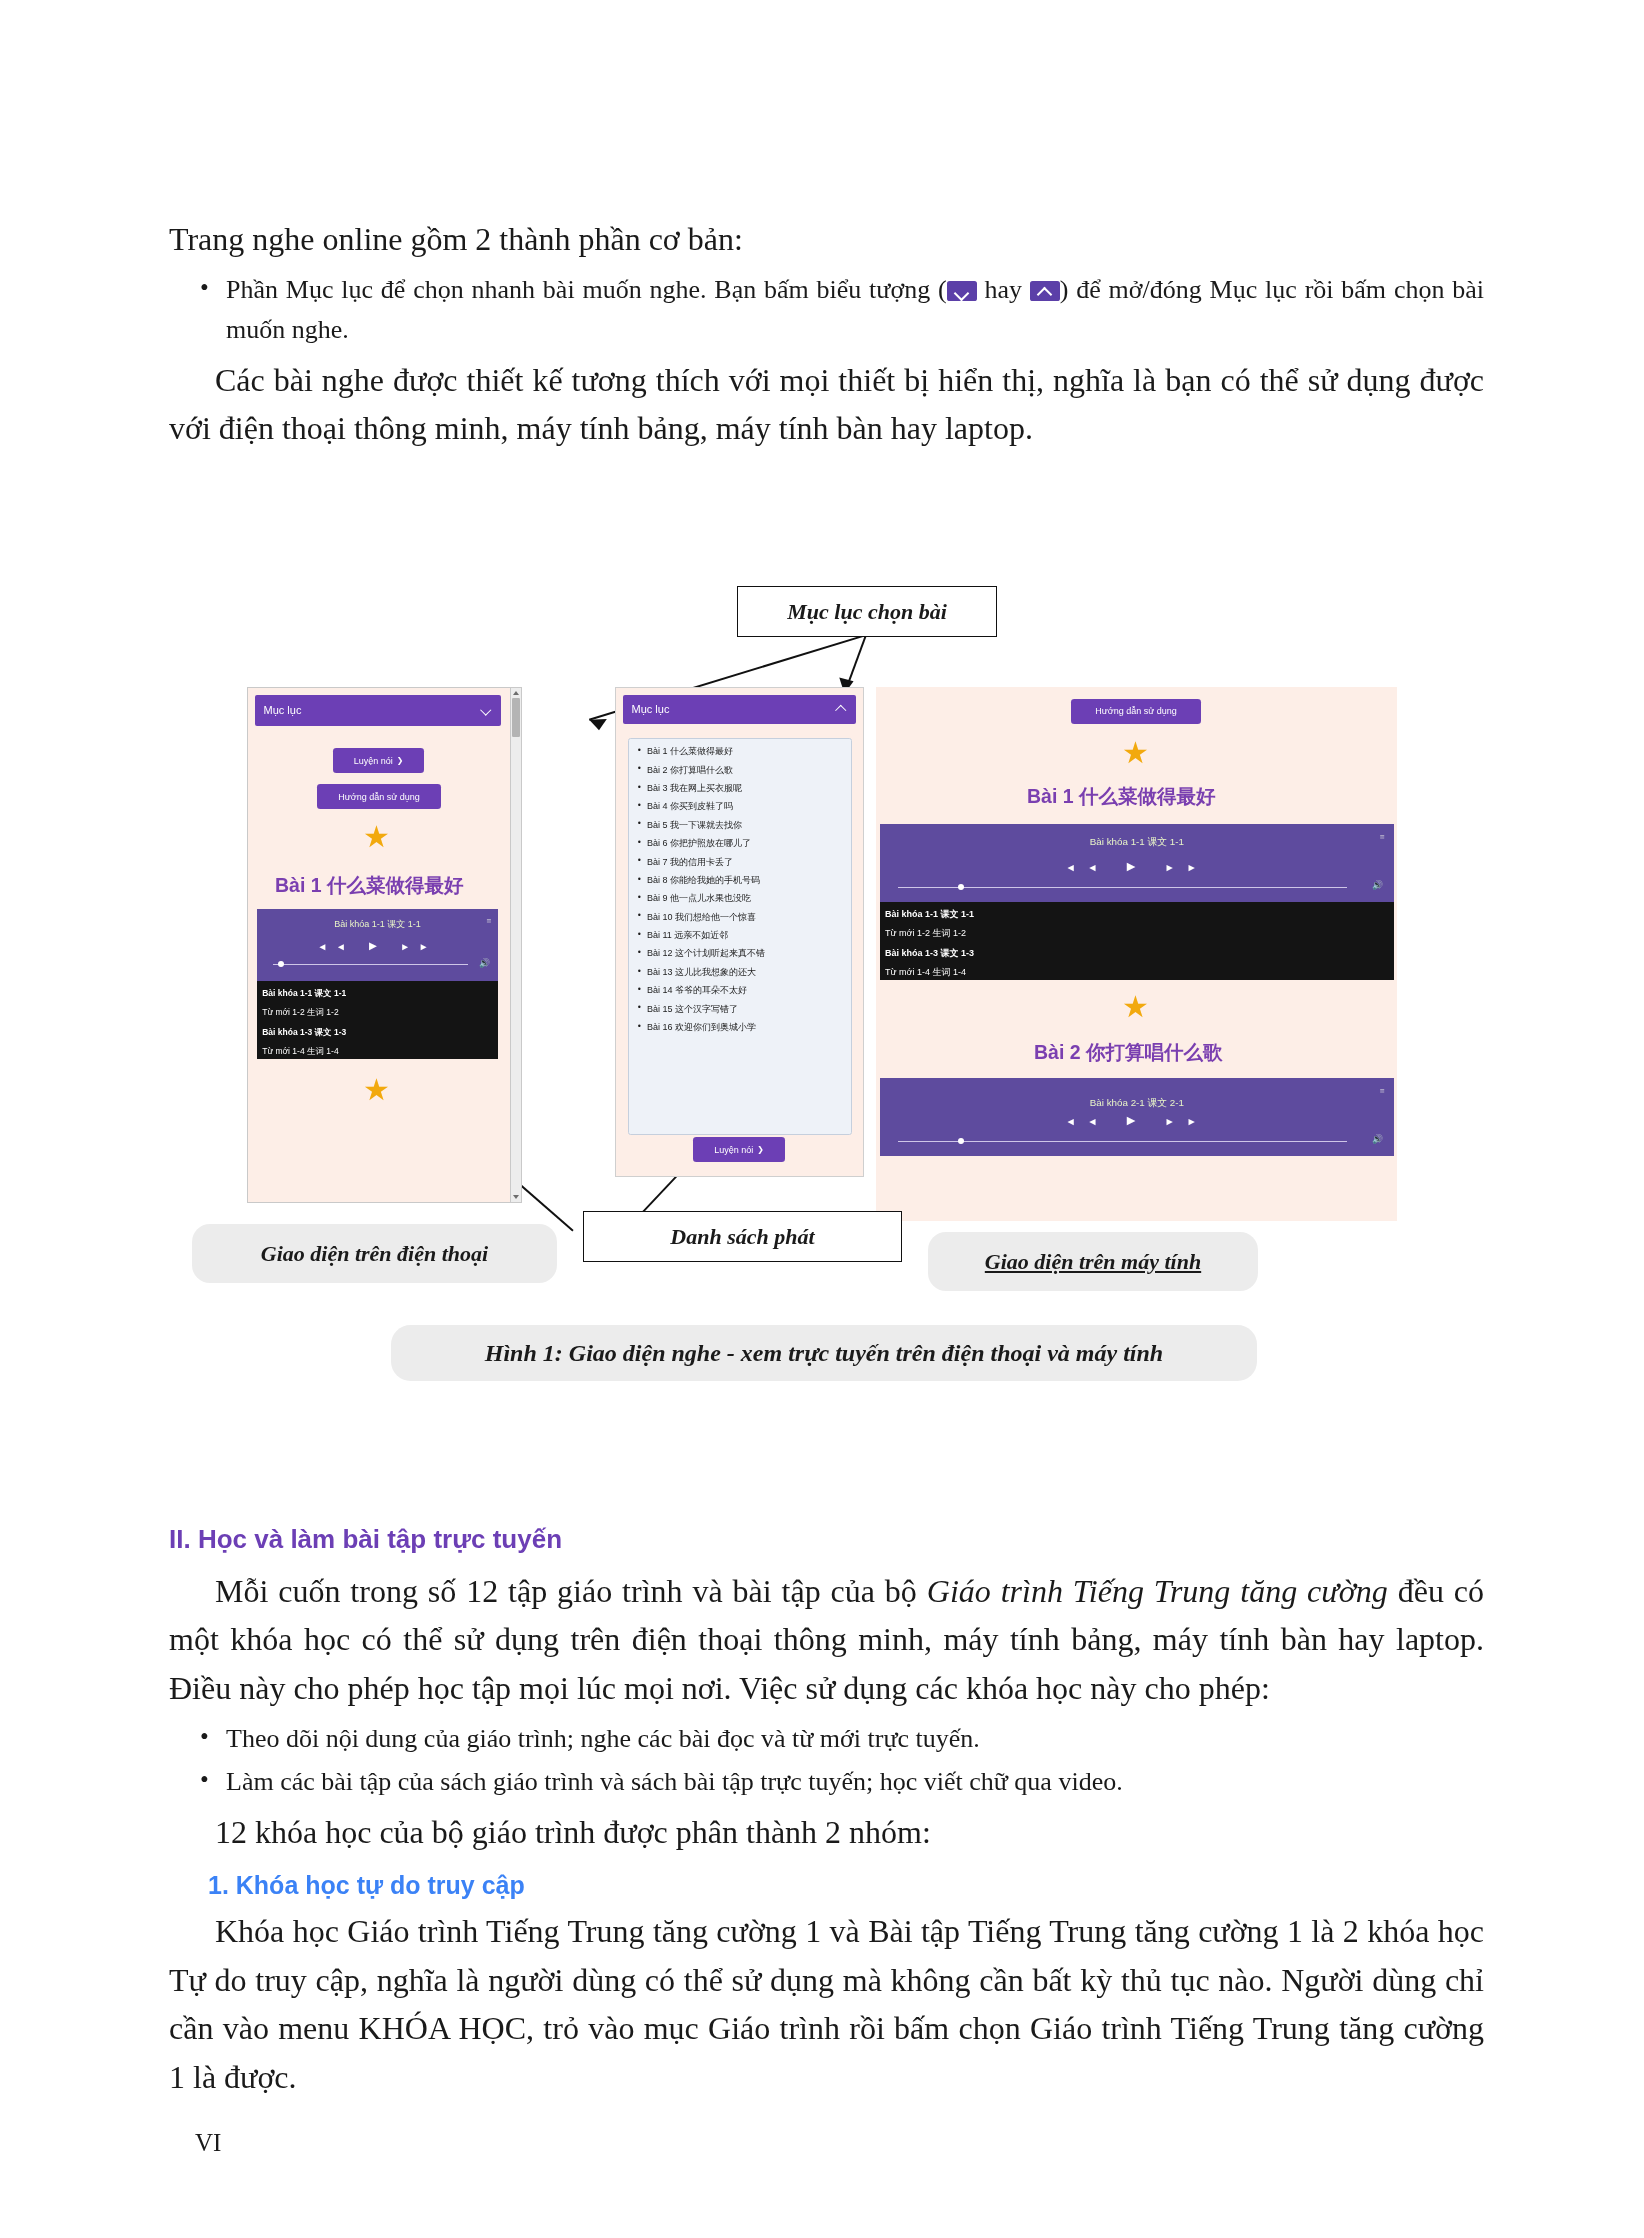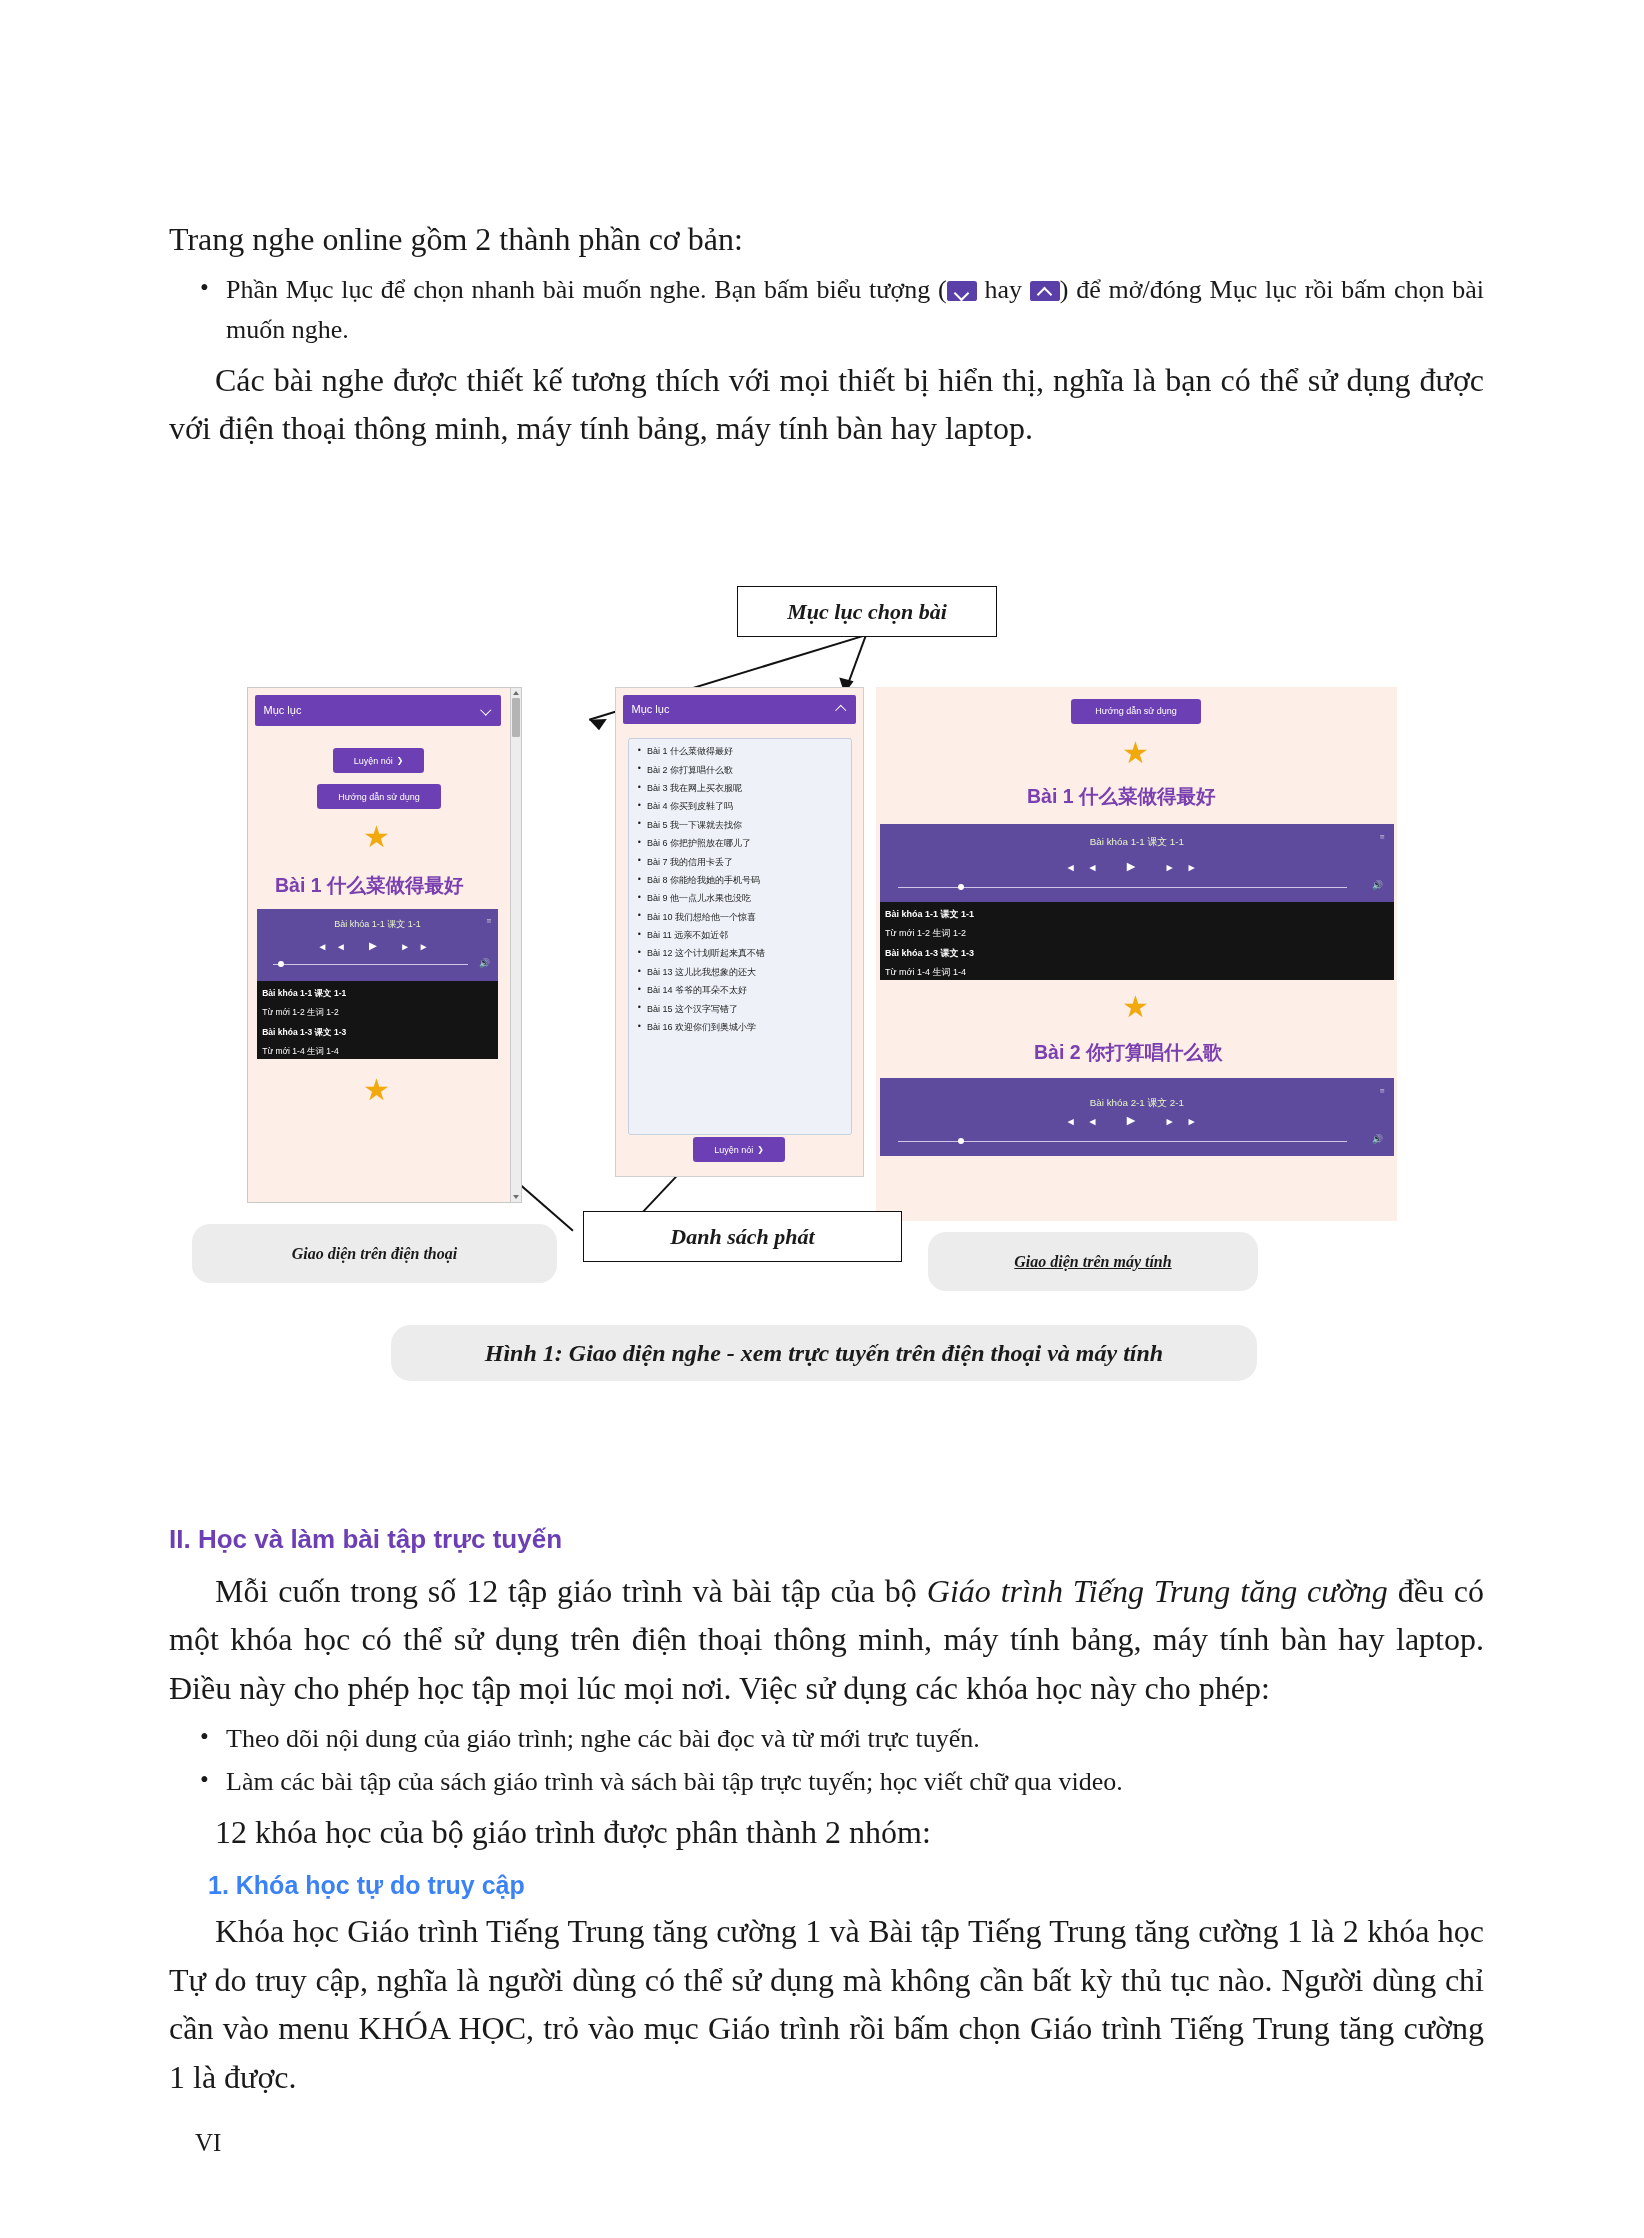--- a/index.html
+++ b/index.html
@@ -306,21 +306,21 @@
     justify-content: center;
     box-sizing: border-box;
   }
   .tagbox {
     position: absolute;
     background: #ececec;
     border-radius: 18px;
     font-family: "Liberation Serif", serif;
     font-style: italic;
     font-weight: bold;
-    font-size: 16px;
+    font-size: 22px;
     display: flex;
     align-items: center;
     justify-content: center;
     box-sizing: border-box;
   }
   .caption-box {
     position: absolute;
     background: #ececec;
     border-radius: 19.5px;
     font-family: "Liberation Serif", serif;

